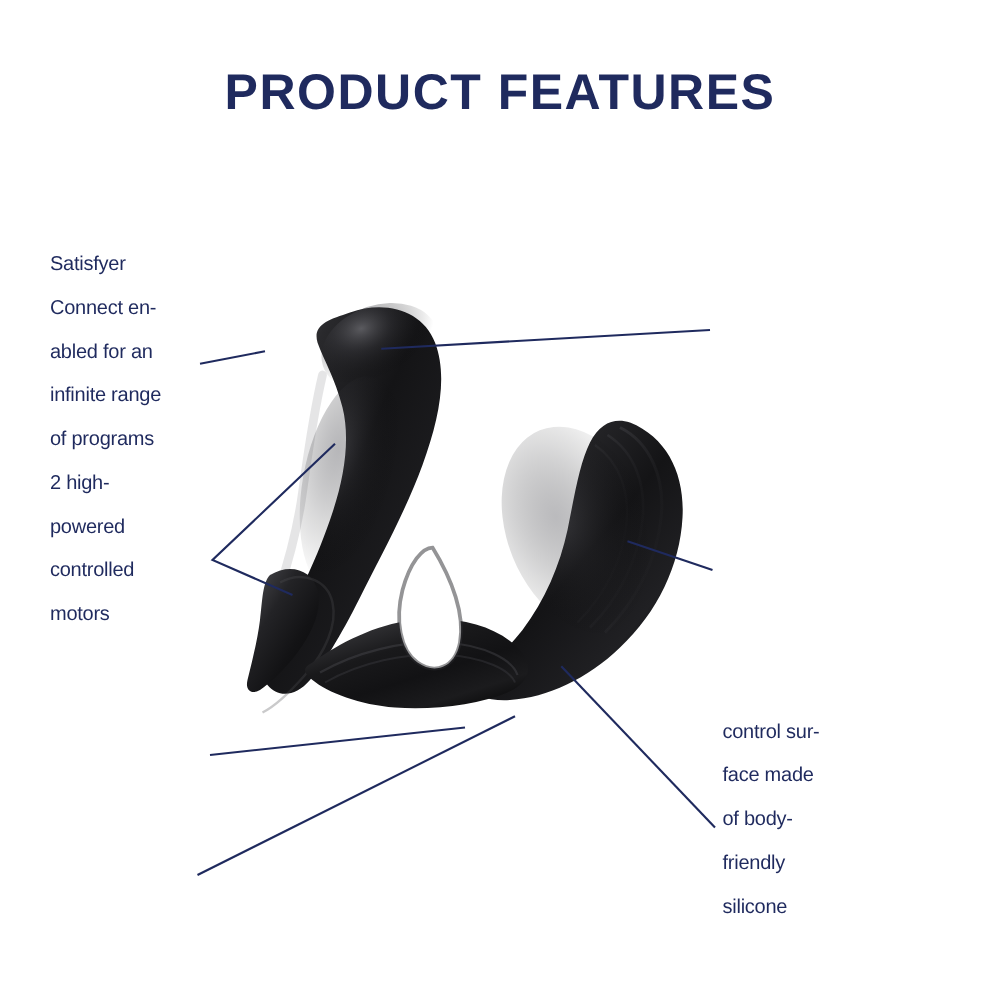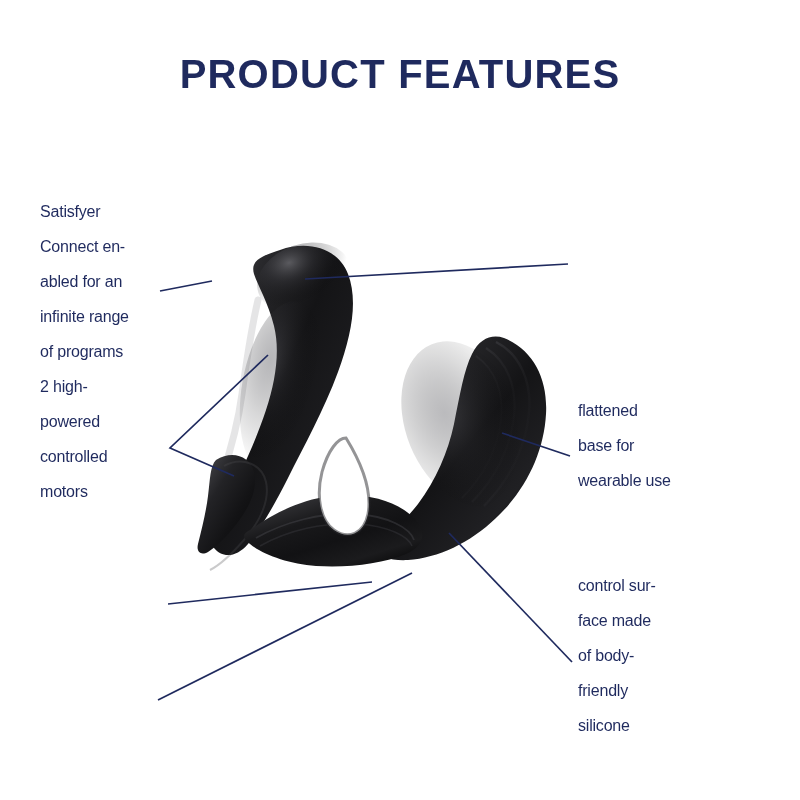--- a/index.html
+++ b/index.html
@@ -253,23 +253,20 @@
 of programs</div>
 
   <div class="callout left" id="callout-motors">2 high-
 powered
 controlled
 motors</div>
 
 
 
 
-  <div class="callout right" id="callout-flattened">flattened
-base for
-wearable use</div>
 
   <div class="callout right" id="callout-smooth">control sur-
 face made
 of body-
 friendly
 silicone</div>
 
 </div>
 
 </body></html>

